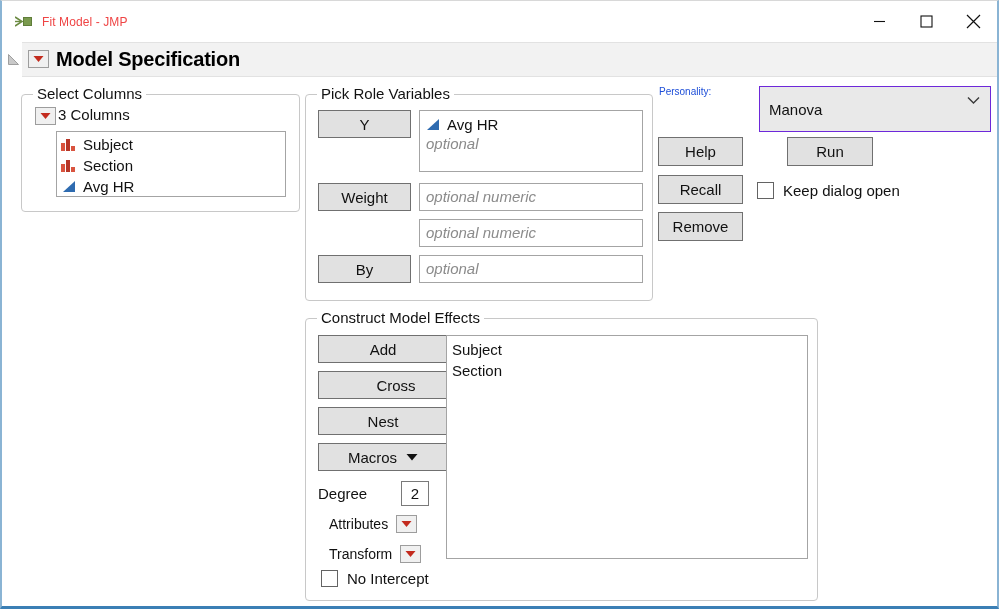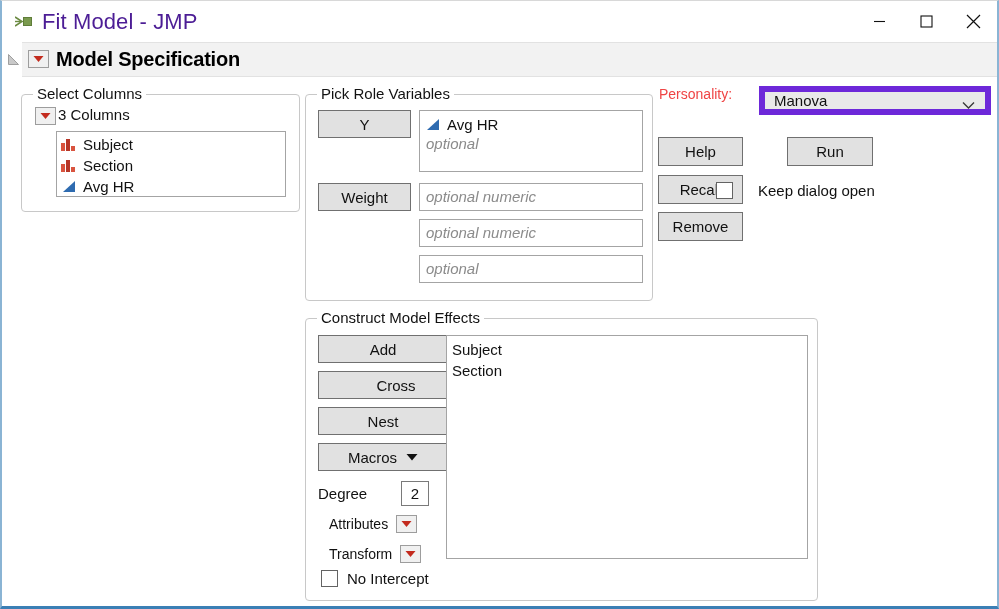--- a/index.html
+++ b/index.html
@@ -37,21 +37,21 @@
     position: absolute; left: 8px; top: 3px;
     width: 9px; height: 9px;
     background: #7a9a4e;
     border: 1px solid #5f7d39;
   }
   #title-icon .arrow {
     position: absolute; left: 0; top: 2px;
     width: 9px; height: 11px;
   }
   #title-text {
-    font-size: 22px; color: #4c1d95;
+    font-size: 12px; color: #ef4444;
     letter-spacing: 0.1px;
   }
   .wbtn {
     width: 47px; height: 41px;
     display: flex; align-items: center; justify-content: center;
     background: transparent;
   }
   #winctrls {
     position: absolute; right: 0; top: 0;
     display: flex; height: 41px;
@@ -170,27 +170,27 @@
   #fld-freq   { left: 113px; top: 124px; width: 224px; height: 28px; padding: 4px 0 0 6px; }
   #btn-by     { left: 12px;  top: 160px; width: 93px; height: 28px; }
   #fld-by     { left: 113px; top: 160px; width: 224px; height: 28px; padding: 4px 0 0 6px; }
 
   .yrow { display: flex; align-items: center; height: 20px; font-size: 15px; color: #111111; }
   .yopt { font-size: 15px; color: #8b8b8b; font-style: italic; line-height: 20px; padding-left: 1px; }
 
   
   #personality-label {
     position: absolute; left: 657px; top: 85px;
-    font-size: 14px; color: #ef4444;
+    font-size: 10px; color: #1d4ed8;
   }
   #personality-select {
     position: absolute; left: 757px; top: 85px;
-    width: 232px; height: 29px;
+    width: 232px; height: 46px;
     background: #e9e9e9;
-    border: 6px solid #6d28d9;
+    border: 1px solid #6d28d9;
     display: flex; align-items: center;
   }
   #personality-value {
     font-size: 15px; color: #111111; padding-left: 9px;
   }
   #personality-chev {
     position: absolute; right: 10px; top: 9px;
   }
 
   .sbtn {
@@ -200,22 +200,22 @@
     font-size: 15px; color: #111111;
     display: flex; align-items: center; justify-content: center;
     cursor: default;
   }
   #btn-help   { left: 656px; top: 136px; width: 85px; height: 29px; }
   #btn-recall { left: 656px; top: 174px; width: 85px; height: 29px; }
   #btn-remove { left: 656px; top: 211px; width: 85px; height: 29px; }
   #btn-run    { left: 785px; top: 136px; width: 86px; height: 29px; }
 
   #keep-open-wrap {
-    position: absolute; left: 714px; top: 181px;
-    display: flex; align-items: center; gap: 16px;
+    position: absolute; left: 755px; top: 181px;
+    display: flex; align-items: center;
   }
   .chk {
     width: 17px; height: 17px;
     background: #ffffff;
     border: 1px solid #636363;
     margin-right: 9px;
     flex: 0 0 17px;
   }
   .chk-label { font-size: 15px; color: #111111; }
 
@@ -385,20 +385,21 @@
 
     <div class="rbtn" id="btn-weight">Weight</div>
     <div class="rfield" id="fld-weight">
       <span class="ph">optional numeric</span>
     </div>
 
     <div class="rfield" id="fld-freq">
       <span class="ph">optional numeric</span>
     </div>
 
+    <div class="rbtn" id="btn-by">By</div>
     <div class="rfield" id="fld-by">
       <span class="ph">optional</span>
     </div>
   </div>
 
   <div id="personality-label">Personality:</div>
   <div id="personality-select">
     <span id="personality-value">Manova</span>
     <svg id="personality-chev" width="13" height="9" viewBox="0 0 13 9">
       <path d="M1 1.5 L6.5 7 L12 1.5" stroke="#3a3a3a" stroke-width="1.4" fill="none"></path>

